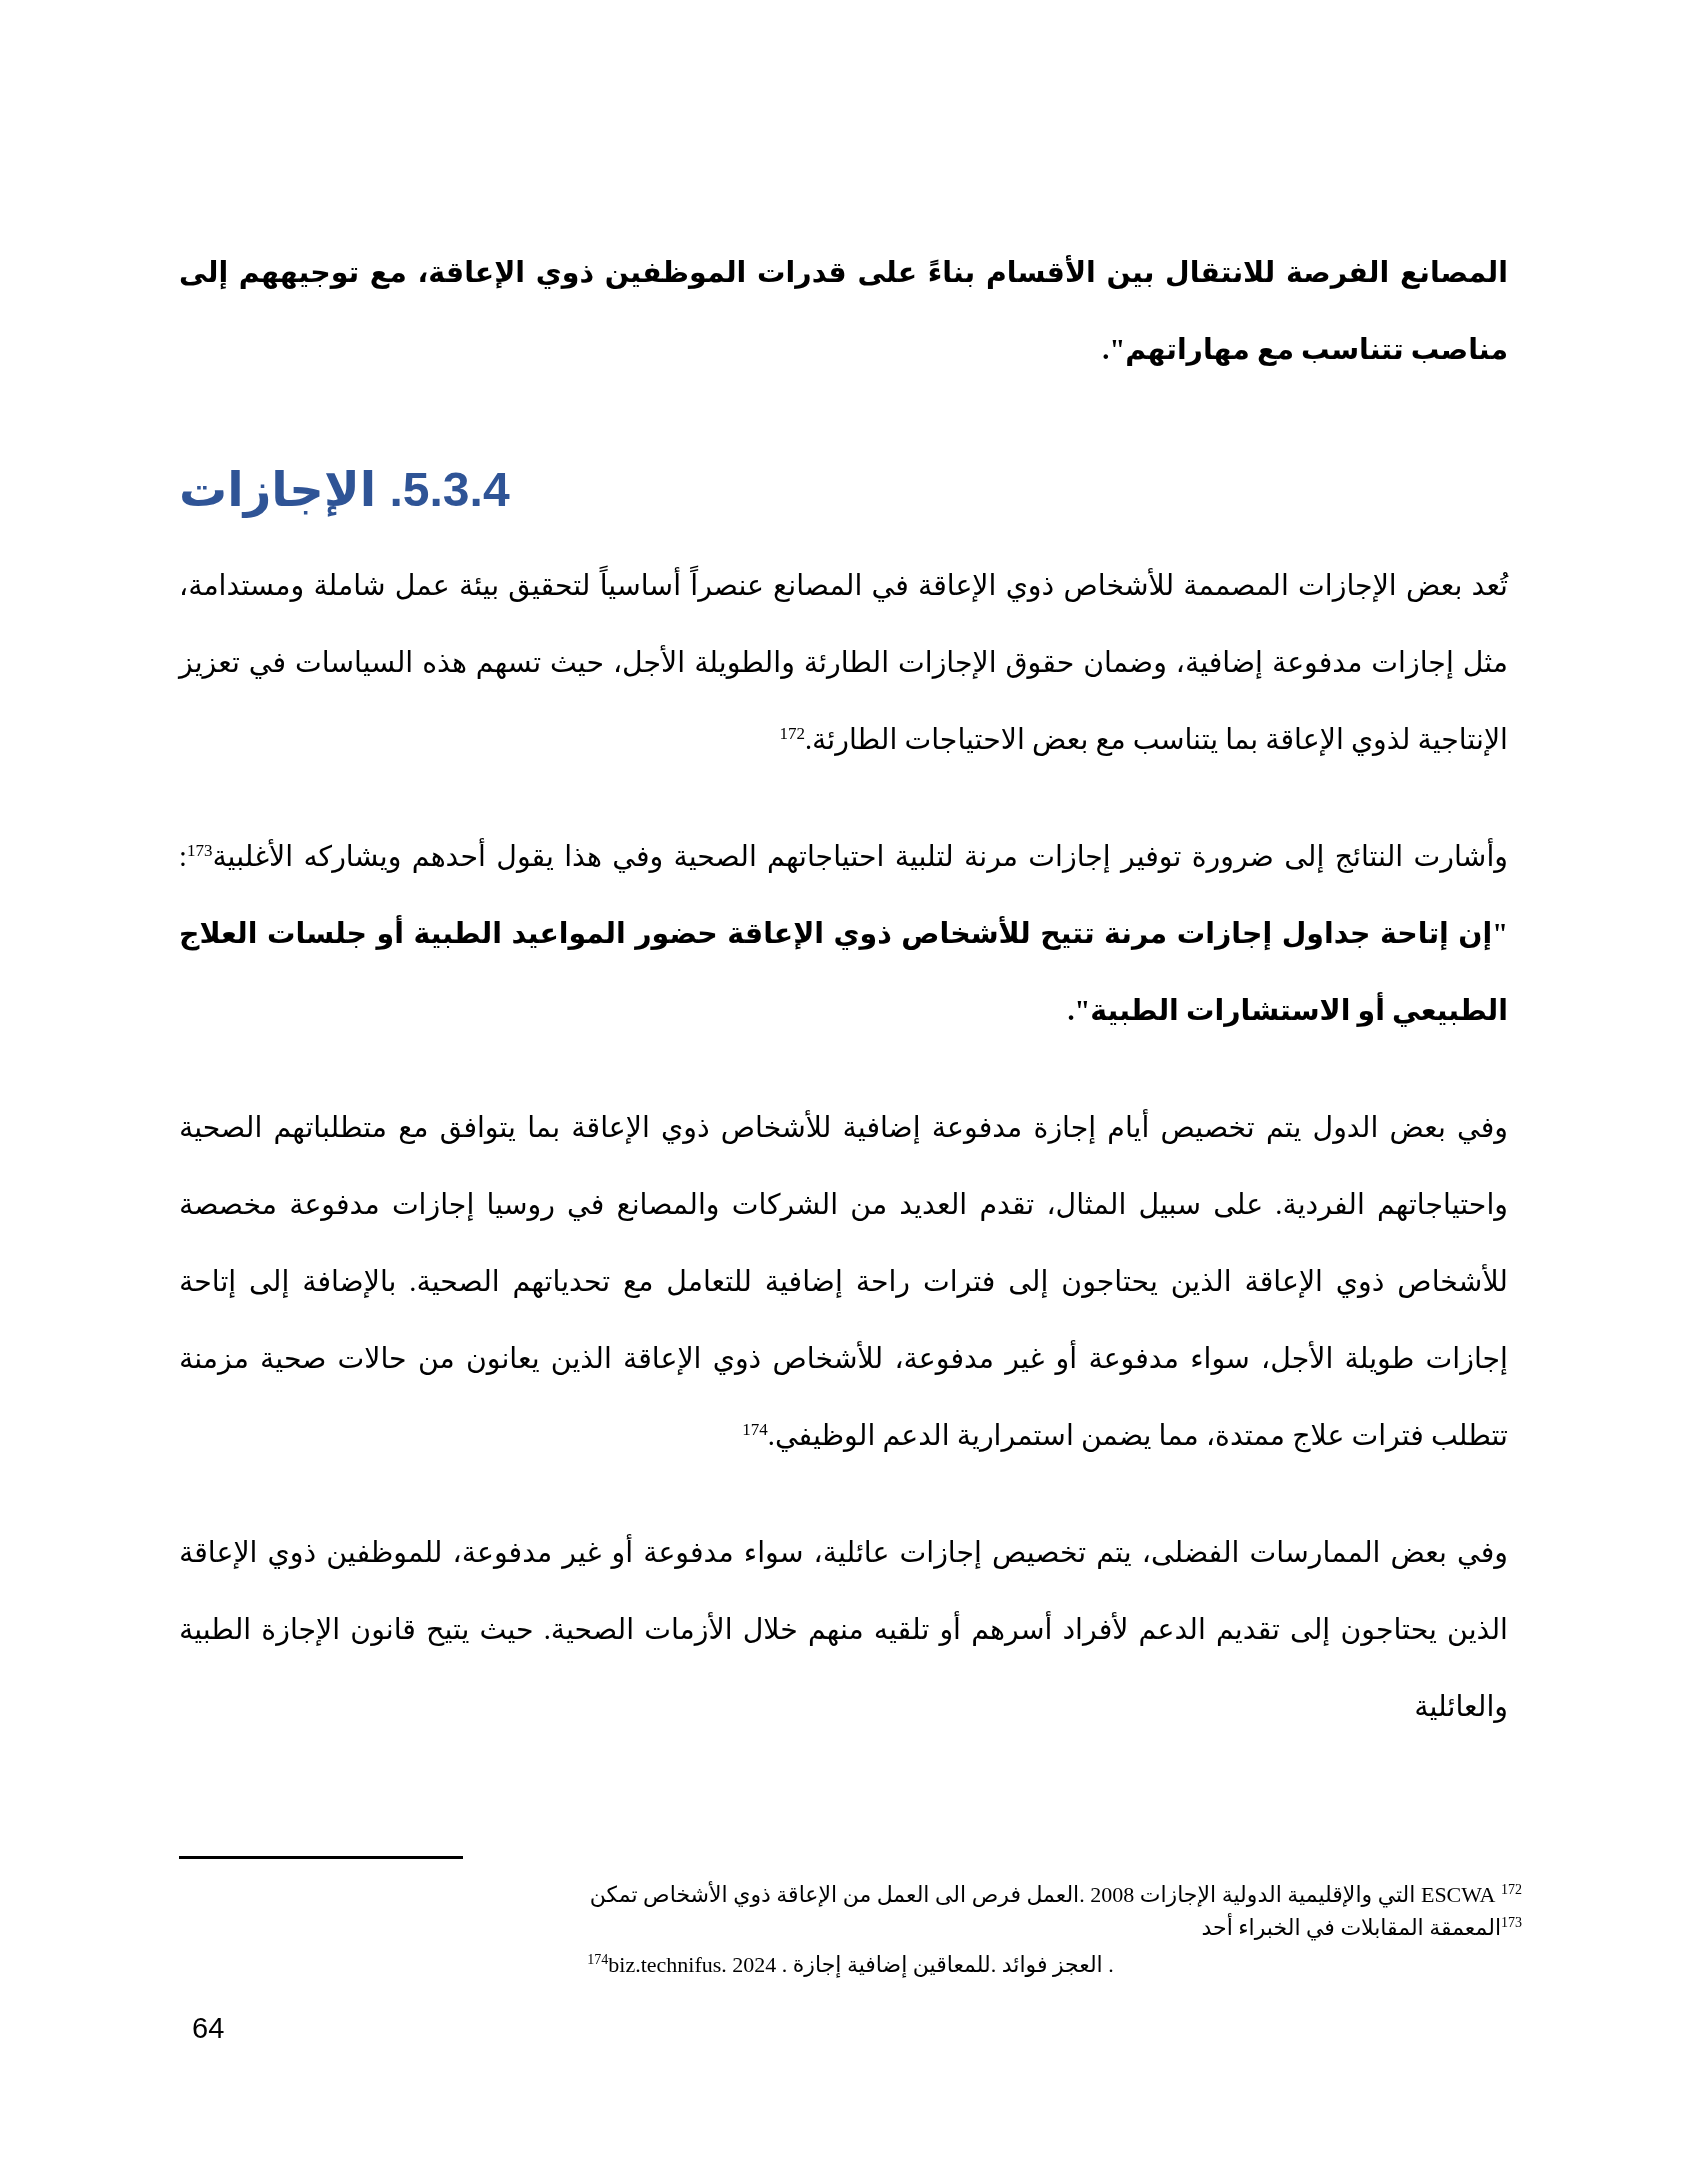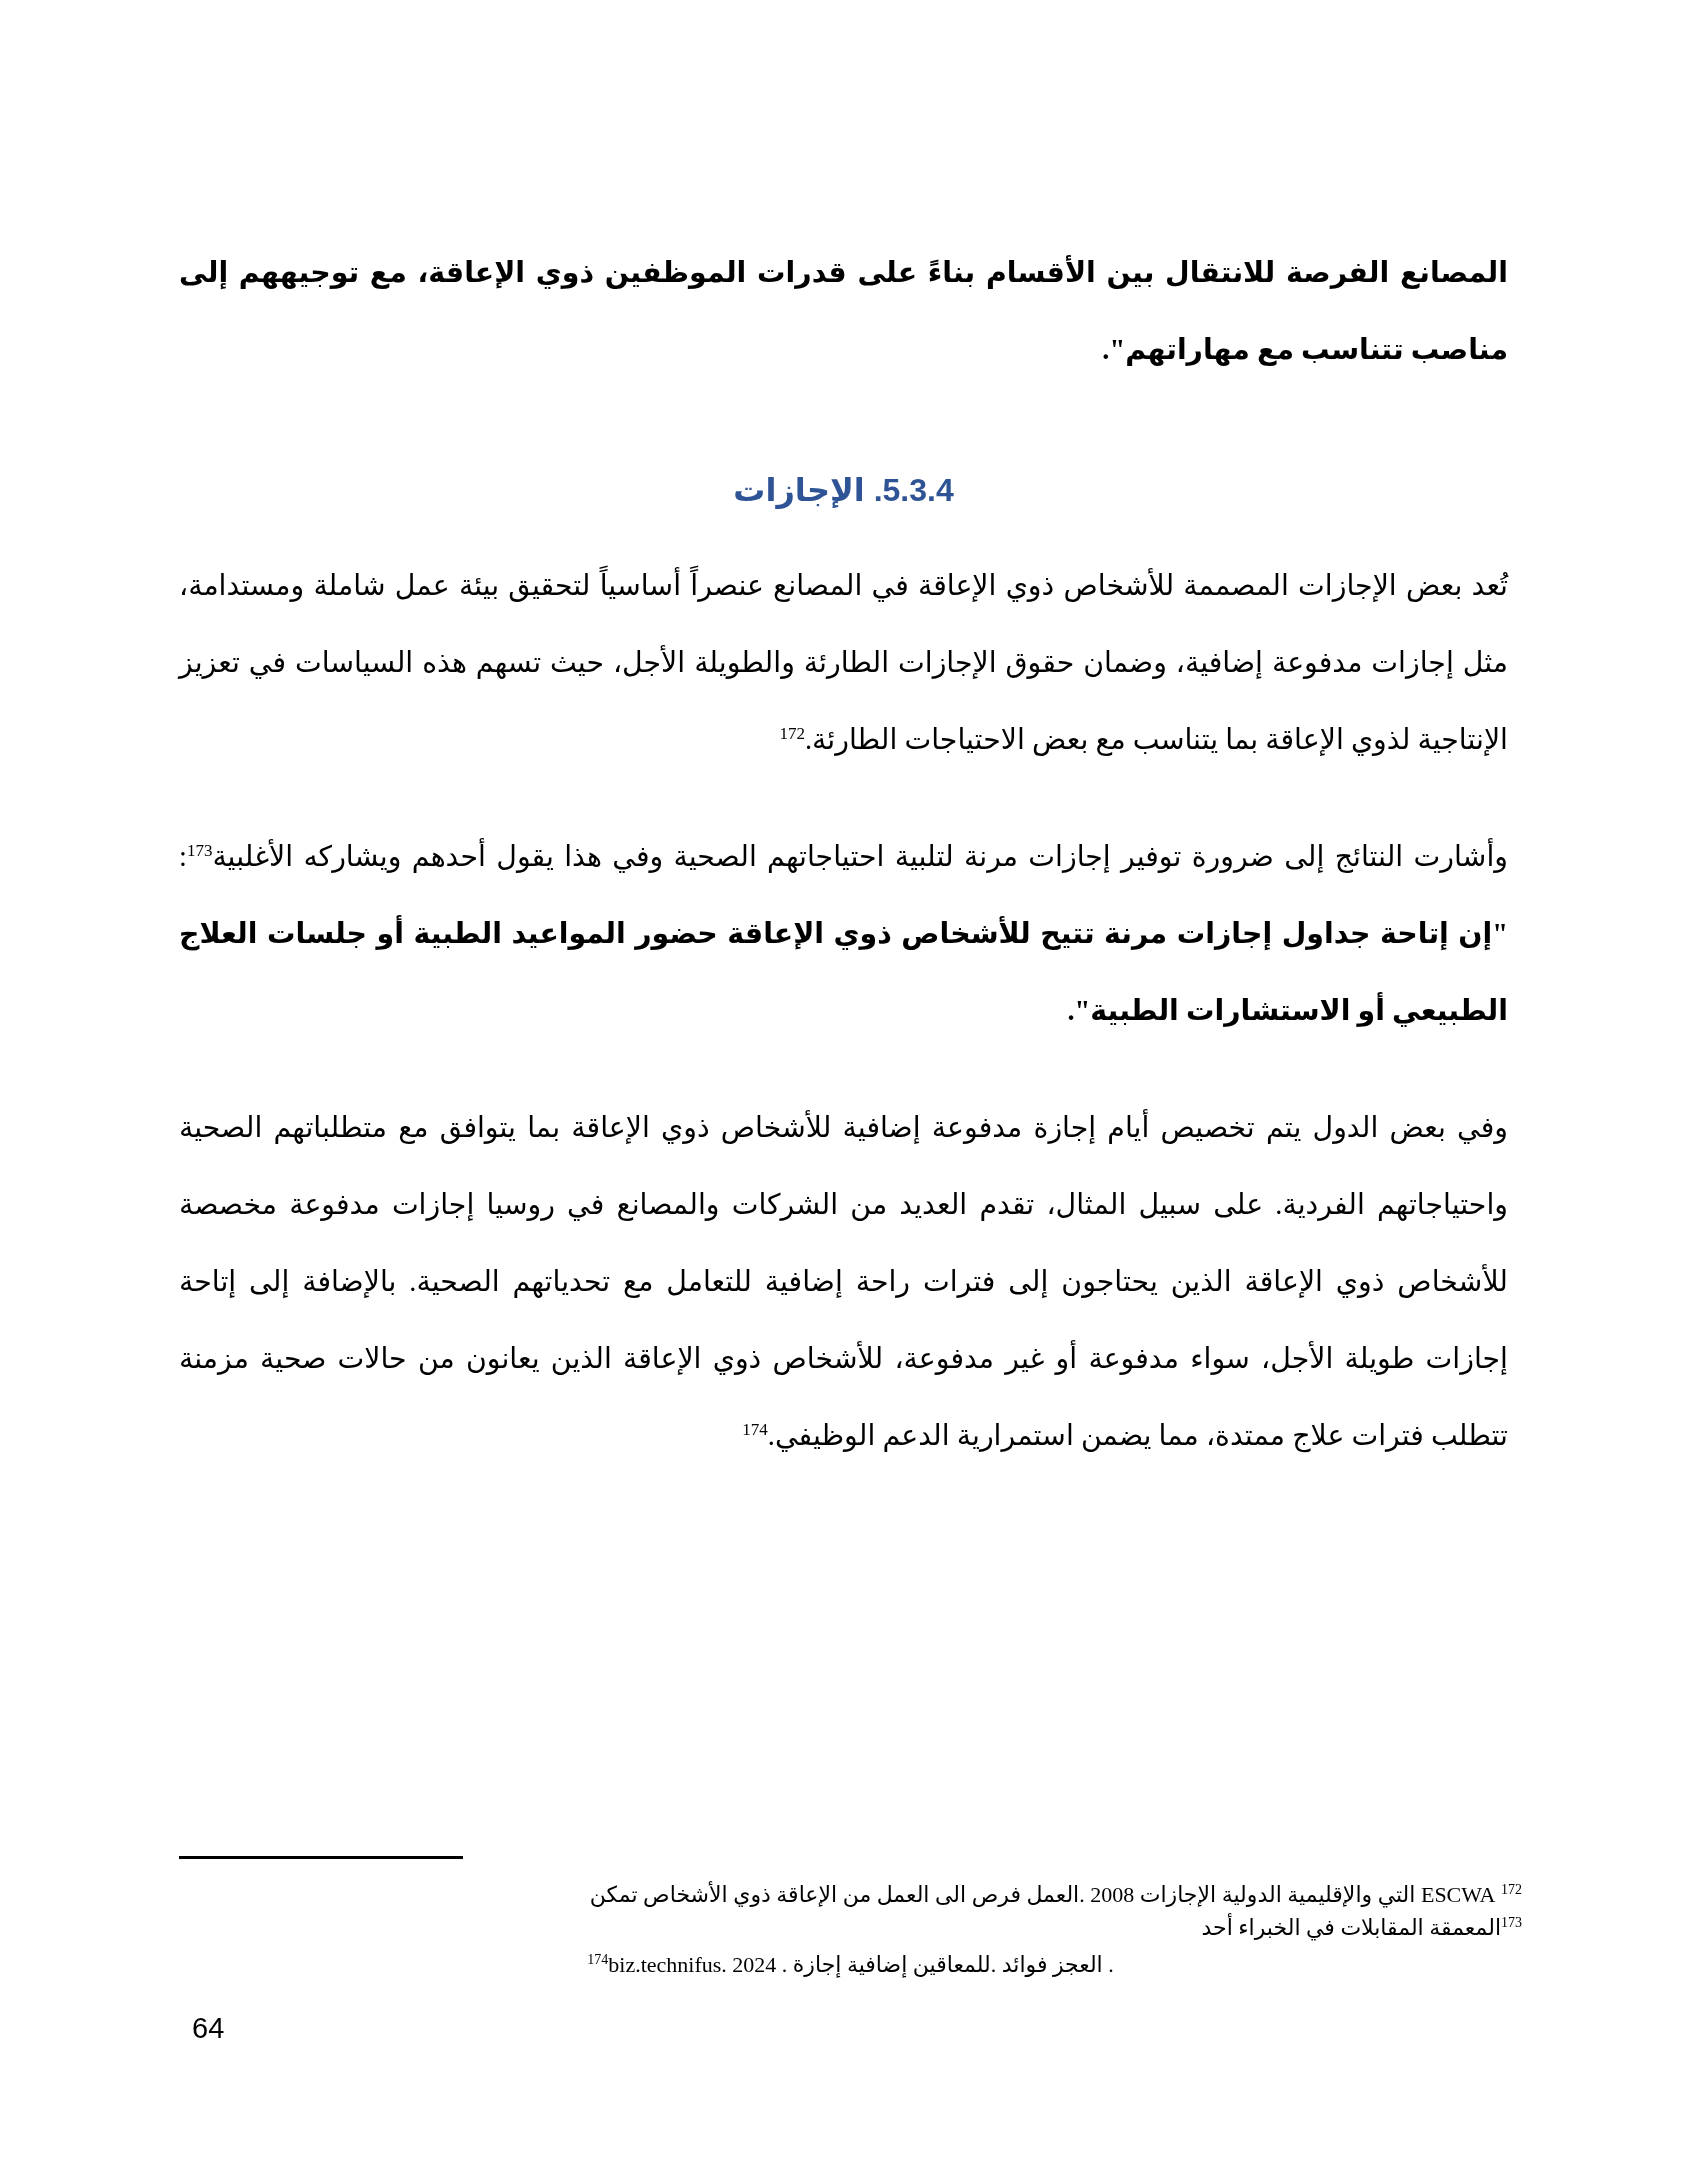--- a/index.html
+++ b/index.html
@@ -27,22 +27,22 @@
     margin: 0 0 40px 0;
   }
   .para .b { font-weight: bold; }
   sup {
     unicode-bidi: isolate;
     font-size: 17px;
     line-height: 0;
   }
   .heading {
     direction: rtl;
-    text-align: center;
-    font-size: 32px;
+    text-align: left;
+    font-size: 48px;
     line-height: 46px;
     font-weight: bold;
     margin: 79px 0 34px 0;
     font-family: "Liberation Sans", "DejaVu Sans", sans-serif;
   }
   .footnote-sep {
     position: absolute;
     left: 179px;
     top: 1856px;
     width: 284px;
@@ -80,20 +80,21 @@
     <p class="para" dir="rtl"><span class="b">المصانع الفرصة للانتقال بين الأقسام بناءً على قدرات الموظفين ذوي الإعاقة، مع توجيههم إلى مناصب تتناسب مع مهاراتهم".</span></p>
 
     <h2 class="heading" dir="rtl" style="color: rgb(47, 84, 150);">5.3.4. الإجازات</h2>
 
     <p class="para" dir="rtl"><span>تُعد بعض الإجازات المصممة للأشخاص ذوي الإعاقة في المصانع عنصراً أساسياً لتحقيق بيئة عمل شاملة ومستدامة، مثل إجازات مدفوعة إضافية، وضمان حقوق الإجازات الطارئة والطويلة الأجل، حيث تسهم هذه السياسات في تعزيز الإنتاجية لذوي الإعاقة بما يتناسب مع بعض الاحتياجات الطارئة.</span><sup>172</sup></p>
 
     <p class="para" dir="rtl"><span>وأشارت النتائج إلى ضرورة توفير إجازات مرنة لتلبية احتياجاتهم الصحية وفي هذا يقول أحدهم ويشاركه الأغلبية</span><sup>173</sup><span>: </span><span class="b">"إن إتاحة جداول إجازات مرنة تتيح للأشخاص ذوي الإعاقة حضور المواعيد الطبية أو جلسات العلاج الطبيعي أو الاستشارات الطبية".</span></p>
 
     <p class="para" dir="rtl"><span>وفي بعض الدول يتم تخصيص أيام إجازة مدفوعة إضافية للأشخاص ذوي الإعاقة بما يتوافق مع متطلباتهم الصحية واحتياجاتهم الفردية. على سبيل المثال، تقدم العديد من الشركات والمصانع في روسيا إجازات مدفوعة مخصصة للأشخاص ذوي الإعاقة الذين يحتاجون إلى فترات راحة إضافية للتعامل مع تحدياتهم الصحية. بالإضافة إلى إتاحة إجازات طويلة الأجل، سواء مدفوعة أو غير مدفوعة، للأشخاص ذوي الإعاقة الذين يعانون من حالات صحية مزمنة تتطلب فترات علاج ممتدة، مما يضمن استمرارية الدعم الوظيفي.</span><sup>174</sup></p>
 
+    <p class="para" dir="rtl"><span>وفي بعض الممارسات الفضلى، يتم تخصيص إجازات عائلية، سواء مدفوعة أو غير مدفوعة، للموظفين ذوي الإعاقة الذين يحتاجون إلى تقديم الدعم لأفراد أسرهم أو تلقيه منهم خلال الأزمات الصحية. حيث يتيح قانون الإجازة الطبية والعائلية</span></p>
 
   </div>
 
   <div class="footnote-sep"></div>
 
   <div class="footnotes">
     <div class="fn fn-right"><bdi>تمكن</bdi> <bdi>الأشخاص</bdi> <bdi>ذوي</bdi> <bdi>الإعاقة</bdi> <bdi>من</bdi> <bdi>العمل</bdi> <bdi>الى</bdi> <bdi>فرص</bdi> <bdi>العمل</bdi><bdi>.</bdi> <bdi>2008</bdi> <bdi>الإجازات</bdi> <bdi>الدولية</bdi> <bdi>والإقليمية</bdi> <bdi>التي</bdi> <bdi>ESCWA</bdi> <sup>172</sup></div>
     <div class="fn fn-right"><bdi>أحد</bdi> <bdi>الخبراء</bdi> <bdi>في</bdi> <bdi>المقابلات</bdi> <bdi>المعمقة</bdi><sup>173</sup></div>
     <div class="fn fn-left"><sup>174</sup><bdi>biz.technifus.</bdi> <bdi>2024</bdi> <bdi>.</bdi> <bdi>إجازة</bdi> <bdi>إضافية</bdi> <bdi>للمعاقين</bdi><bdi>.</bdi> <bdi>فوائد</bdi> <bdi>العجز</bdi> <bdi>.</bdi></div>
   </div>

